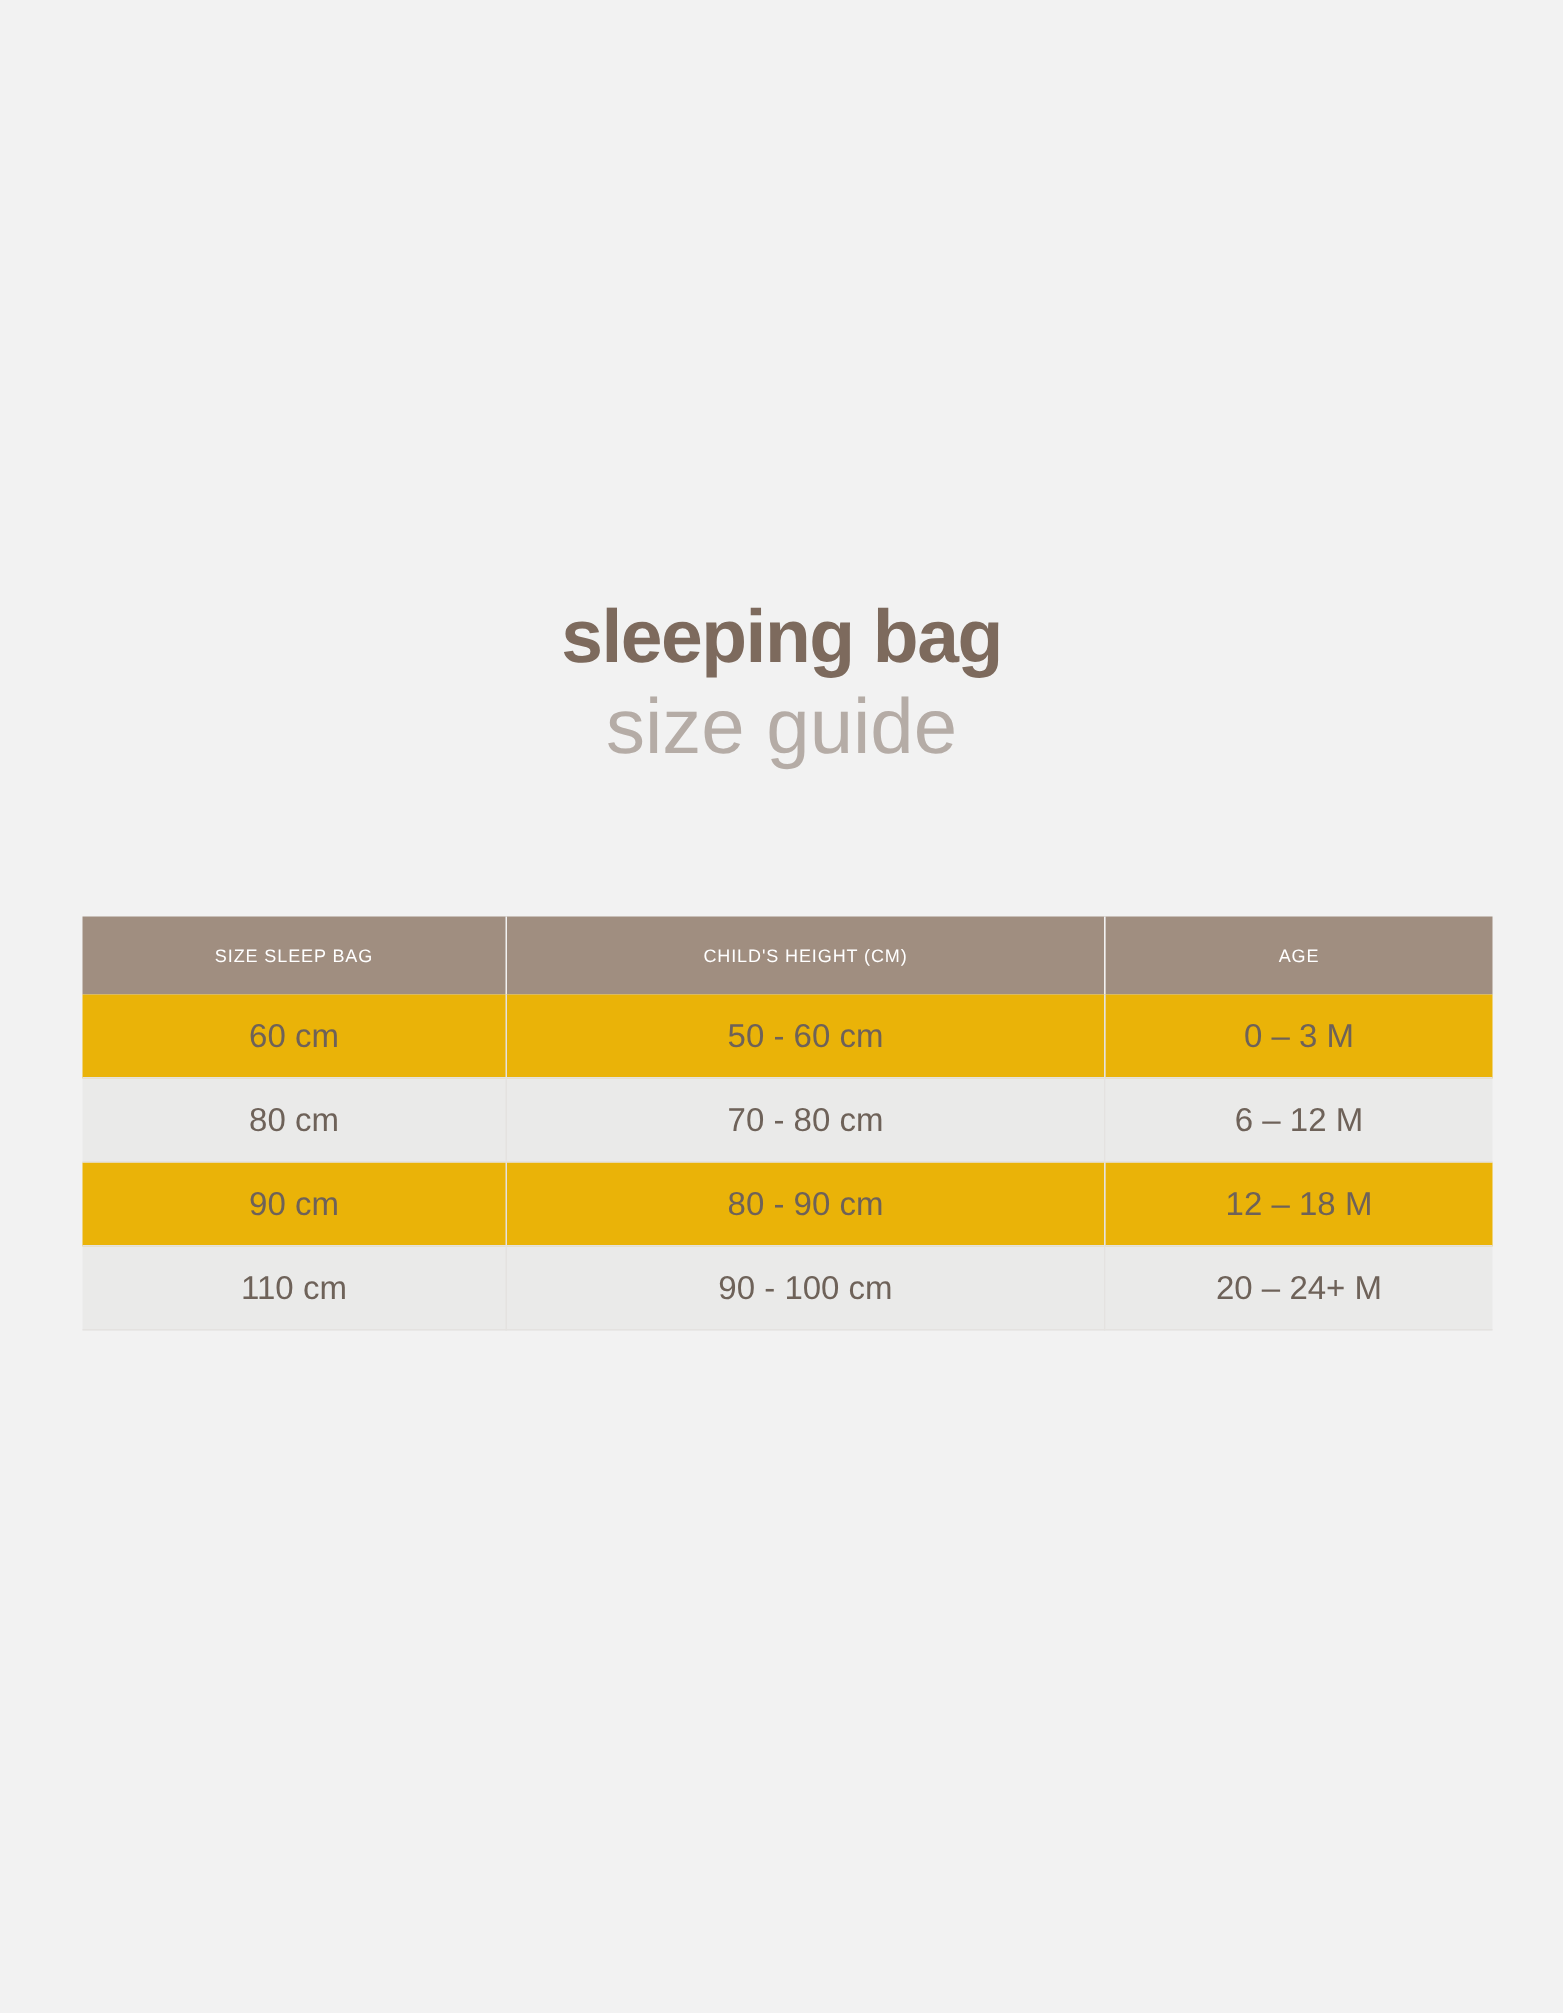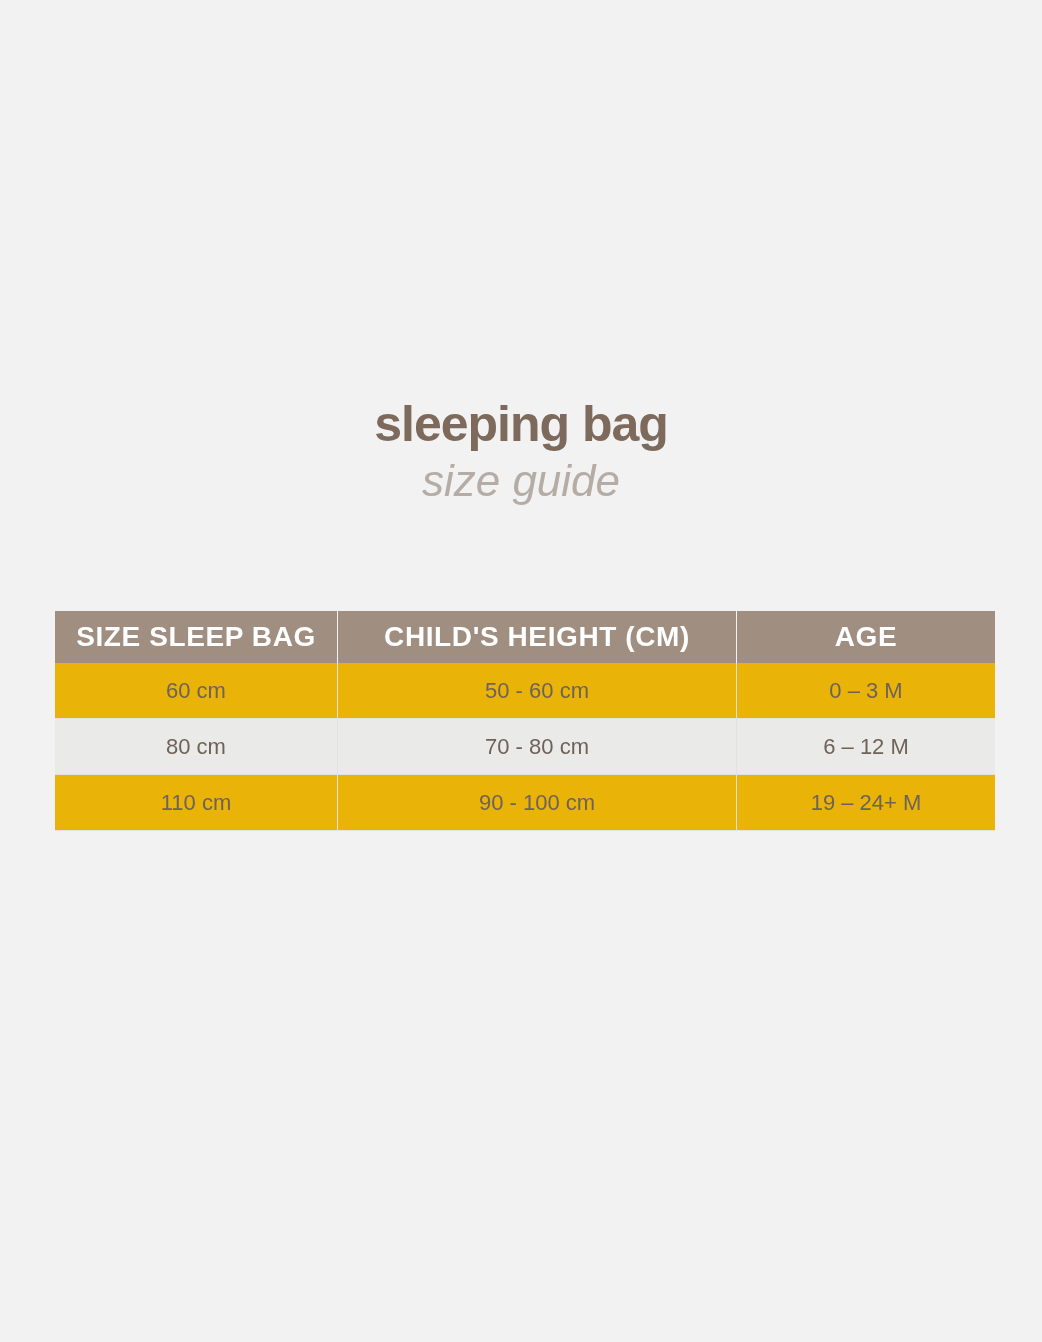--- a/index.html
+++ b/index.html
@@ -28,43 +28,42 @@
   }
   .title-main {
     font-size: 50px;
     font-weight: bold;
     color: #7d6a5d;
     letter-spacing: -1px;
     line-height: 1.05;
     margin: 0;
   }
   .title-sub {
-    font-size: 44px;
+    font-size: 52px;
     font-weight: normal;
     color: #b5aca6;
     line-height: 1.1;
     margin: 6px 0 0 0;
-    font-style: italic;
   }
   .table-wrap {
     position: absolute;
     top: 611px;
     left: 55px;
     width: 932px;
   }
   table.size-table {
     border-collapse: collapse;
     width: 932px;
     table-layout: fixed;
   }
   table.size-table th {
     background: #a08e80;
     color: #ffffff;
-    font-size: 28px;
-    font-weight: bold;
+    font-size: 12px;
+    font-weight: normal;
     letter-spacing: 0.6px;
     height: 50px;
     text-align: center;
     vertical-align: middle;
     border-right: 1px solid #f2f2f2;
   }
   table.size-table th:last-child {
     border-right: none;
   }
   table.size-table td {
@@ -111,21 +110,26 @@
           <td>60 cm</td>
           <td>50 - 60 cm</td>
           <td>0 – 3 M</td>
         </tr>
         <tr>
           <td>80 cm</td>
           <td>70 - 80 cm</td>
           <td>6 – 12 M</td>
         </tr>
         <tr>
+          <td>90 cm</td>
+          <td>80 - 90 cm</td>
+          <td>12 – 18 M</td>
+        </tr>
+        <tr>
           <td>110 cm</td>
           <td>90 - 100 cm</td>
-          <td>19 – 24+ M</td>
+          <td>20 – 24+ M</td>
         </tr>
       </tbody>
     </table>
   </div>
 
 </div>
 
 </body></html>

